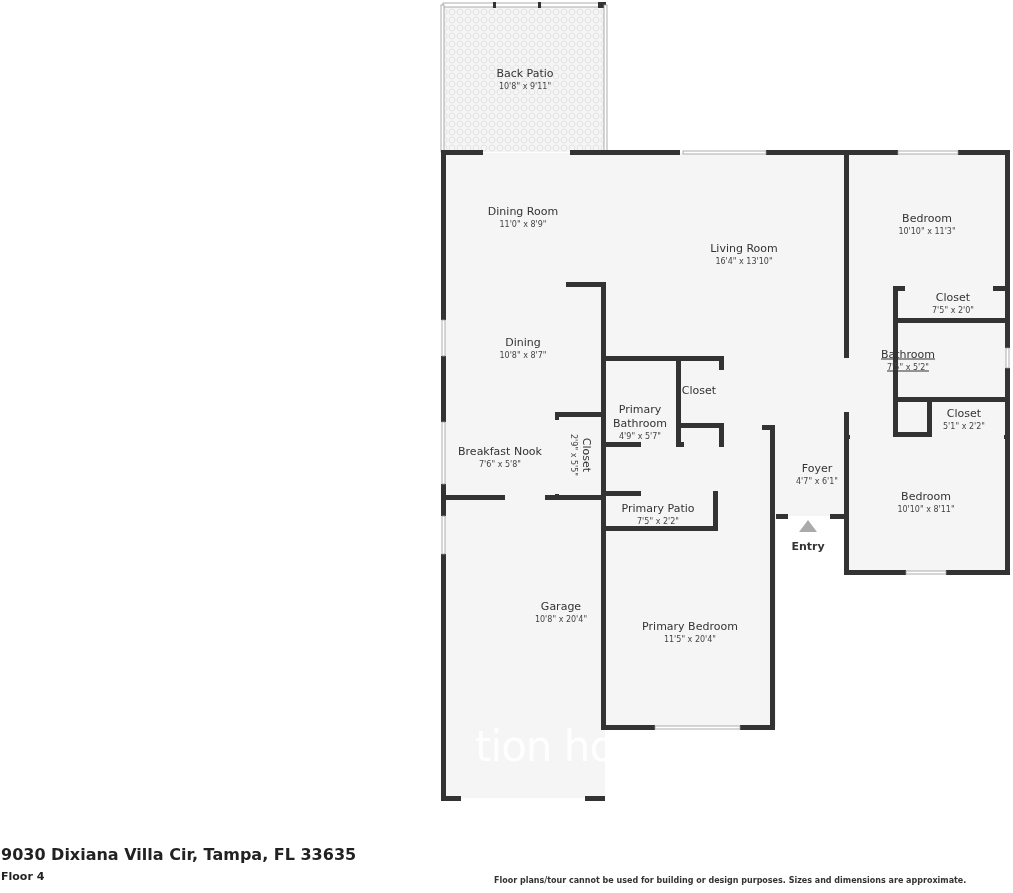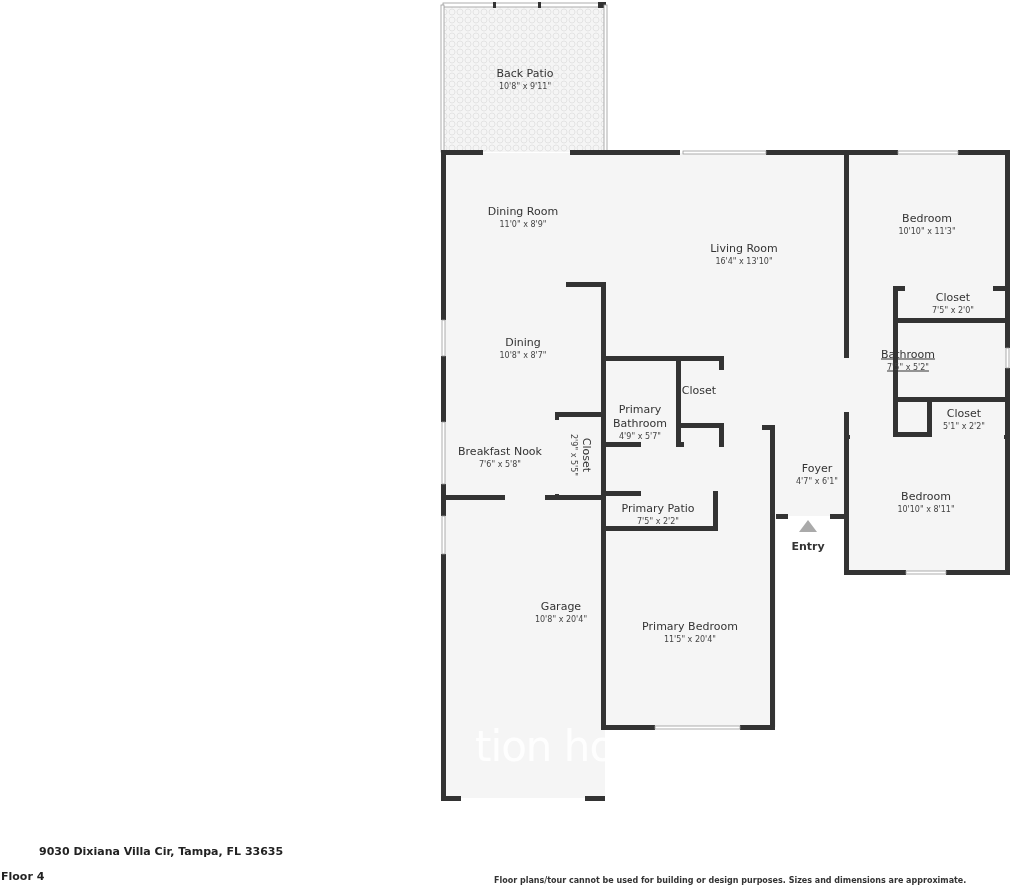--- a/index.html
+++ b/index.html
@@ -3,21 +3,21 @@
 <meta charset="utf-8">
 <style>
   html, body { margin:0; padding:0; background:#ffffff; }
   body { width:1013px; height:893px; position:relative; overflow:hidden;
          font-family:"DejaVu Sans", "Liberation Sans", sans-serif; color:#333; }
   svg#plan { position:absolute; left:0; top:0; }
   .room-label { position:absolute; transform:translate(-50%,-50%); text-align:center; white-space:nowrap; }
   .room-name { font-size:11px; font-weight:500; color:#333; line-height:14px; }
   .room-dim { font-size:8px; color:#444; line-height:11px; }
   .vertical { transform:translate(-50%,-50%) rotate(90deg); }
-  .footer-address { position:absolute; left:1px; top:845px; font-size:11px; font-weight:600; color:#222;margin-left:38px; }
+  .footer-address { position:absolute; left:1px; top:845px; font-size:16px; font-weight:600; color:#222; }
   .footer-floor { position:absolute; left:1px; top:870px; font-size:11px; font-weight:600; color:#222; }
   .footer-disclaimer { position:absolute; left:494px; top:876px; font-size:8px; font-weight:600; color:#333;text-align:right; }
   .entry-label { position:absolute; left:808px; top:546px; transform:translate(-50%,-50%); font-size:11px; font-weight:700; color:#333; }
   .watermark { position:absolute; left:440px; top:722px; font-size:42px; color:#ffffff; opacity:0.9; white-space:nowrap; width:165px; overflow:hidden; letter-spacing:-1px;margin-left:35px; }
 </style>
 </head>
 <body>
 
 <svg id="plan" width="1013" height="893" viewBox="0 0 1013 893">
   <defs>

